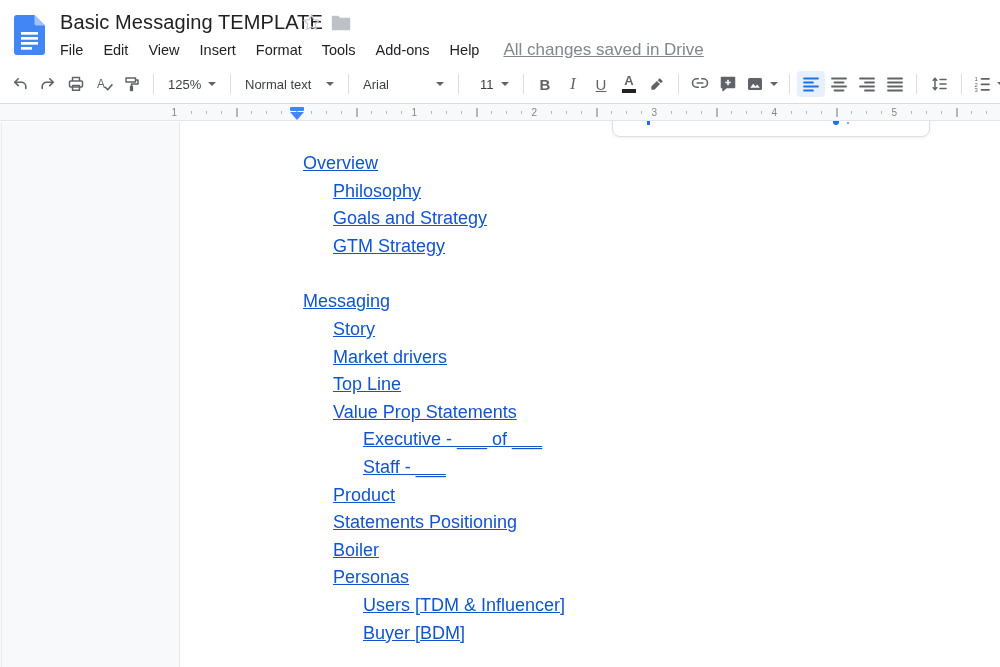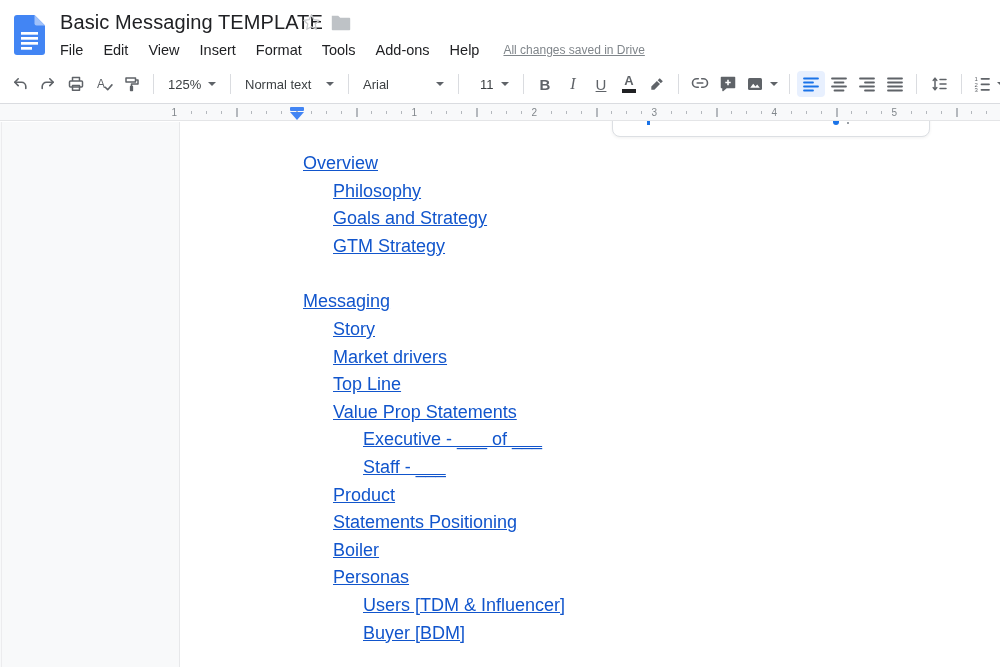--- a/index.html
+++ b/index.html
@@ -7,21 +7,21 @@
               font-family:"Liberation Sans", sans-serif; }
 
   
   .header { position:absolute; left:0; top:0; width:1000px; height:65px; background:#fff; z-index:6; }
   .docs-logo { position:absolute; left:14px; top:15px; width:31px; height:40px; }
   .doc-title { position:absolute; left:60px; top:11px; font-size:20px; color:#202124; letter-spacing:.1px; }
   .star-btn { position:absolute; left:302px; top:13px; width:19px; height:19px; }
   .folder-btn { position:absolute; left:331px; top:15px; width:20px; height:16px; }
   .menubar { position:absolute; left:50px; top:39px; height:22px; display:flex; align-items:center; }
   .menu-item { padding:0 10px; font-size:14.5px; color:#202124; cursor:default; }
-  .save-status { margin-left:14px; font-size:12px; color:#80868b; text-decoration:underline; }
+  .save-status { margin-left:14px; font-size:17px; color:#80868b; text-decoration:underline; }
 
   
   .toolbar { position:absolute; left:0; top:65px; width:1000px; height:39px; background:#fff;
              border-bottom:1px solid #dadce0; display:flex; align-items:center; padding-left:6px; z-index:6; }
   .tb-btn { width:28px; height:26px; border-radius:4px; display:flex; align-items:center; justify-content:center; flex:0 0 auto; }
   .tb-btn.selected { background:#e8f0fe; }
   .tb-sep { width:1px; height:20px; background:#dadce0; margin:0 7px; flex:0 0 auto; }
   .tb-dd { height:26px; display:flex; align-items:center; justify-content:space-between; padding:0 7px;
            font-size:13px; color:#3c4043; flex:0 0 auto; border-radius:4px; }
   .dd-zoom { width:62px; } .dd-style { width:103px; } .dd-font { width:95px; } .dd-size { width:50px; padding-left:14px; }

